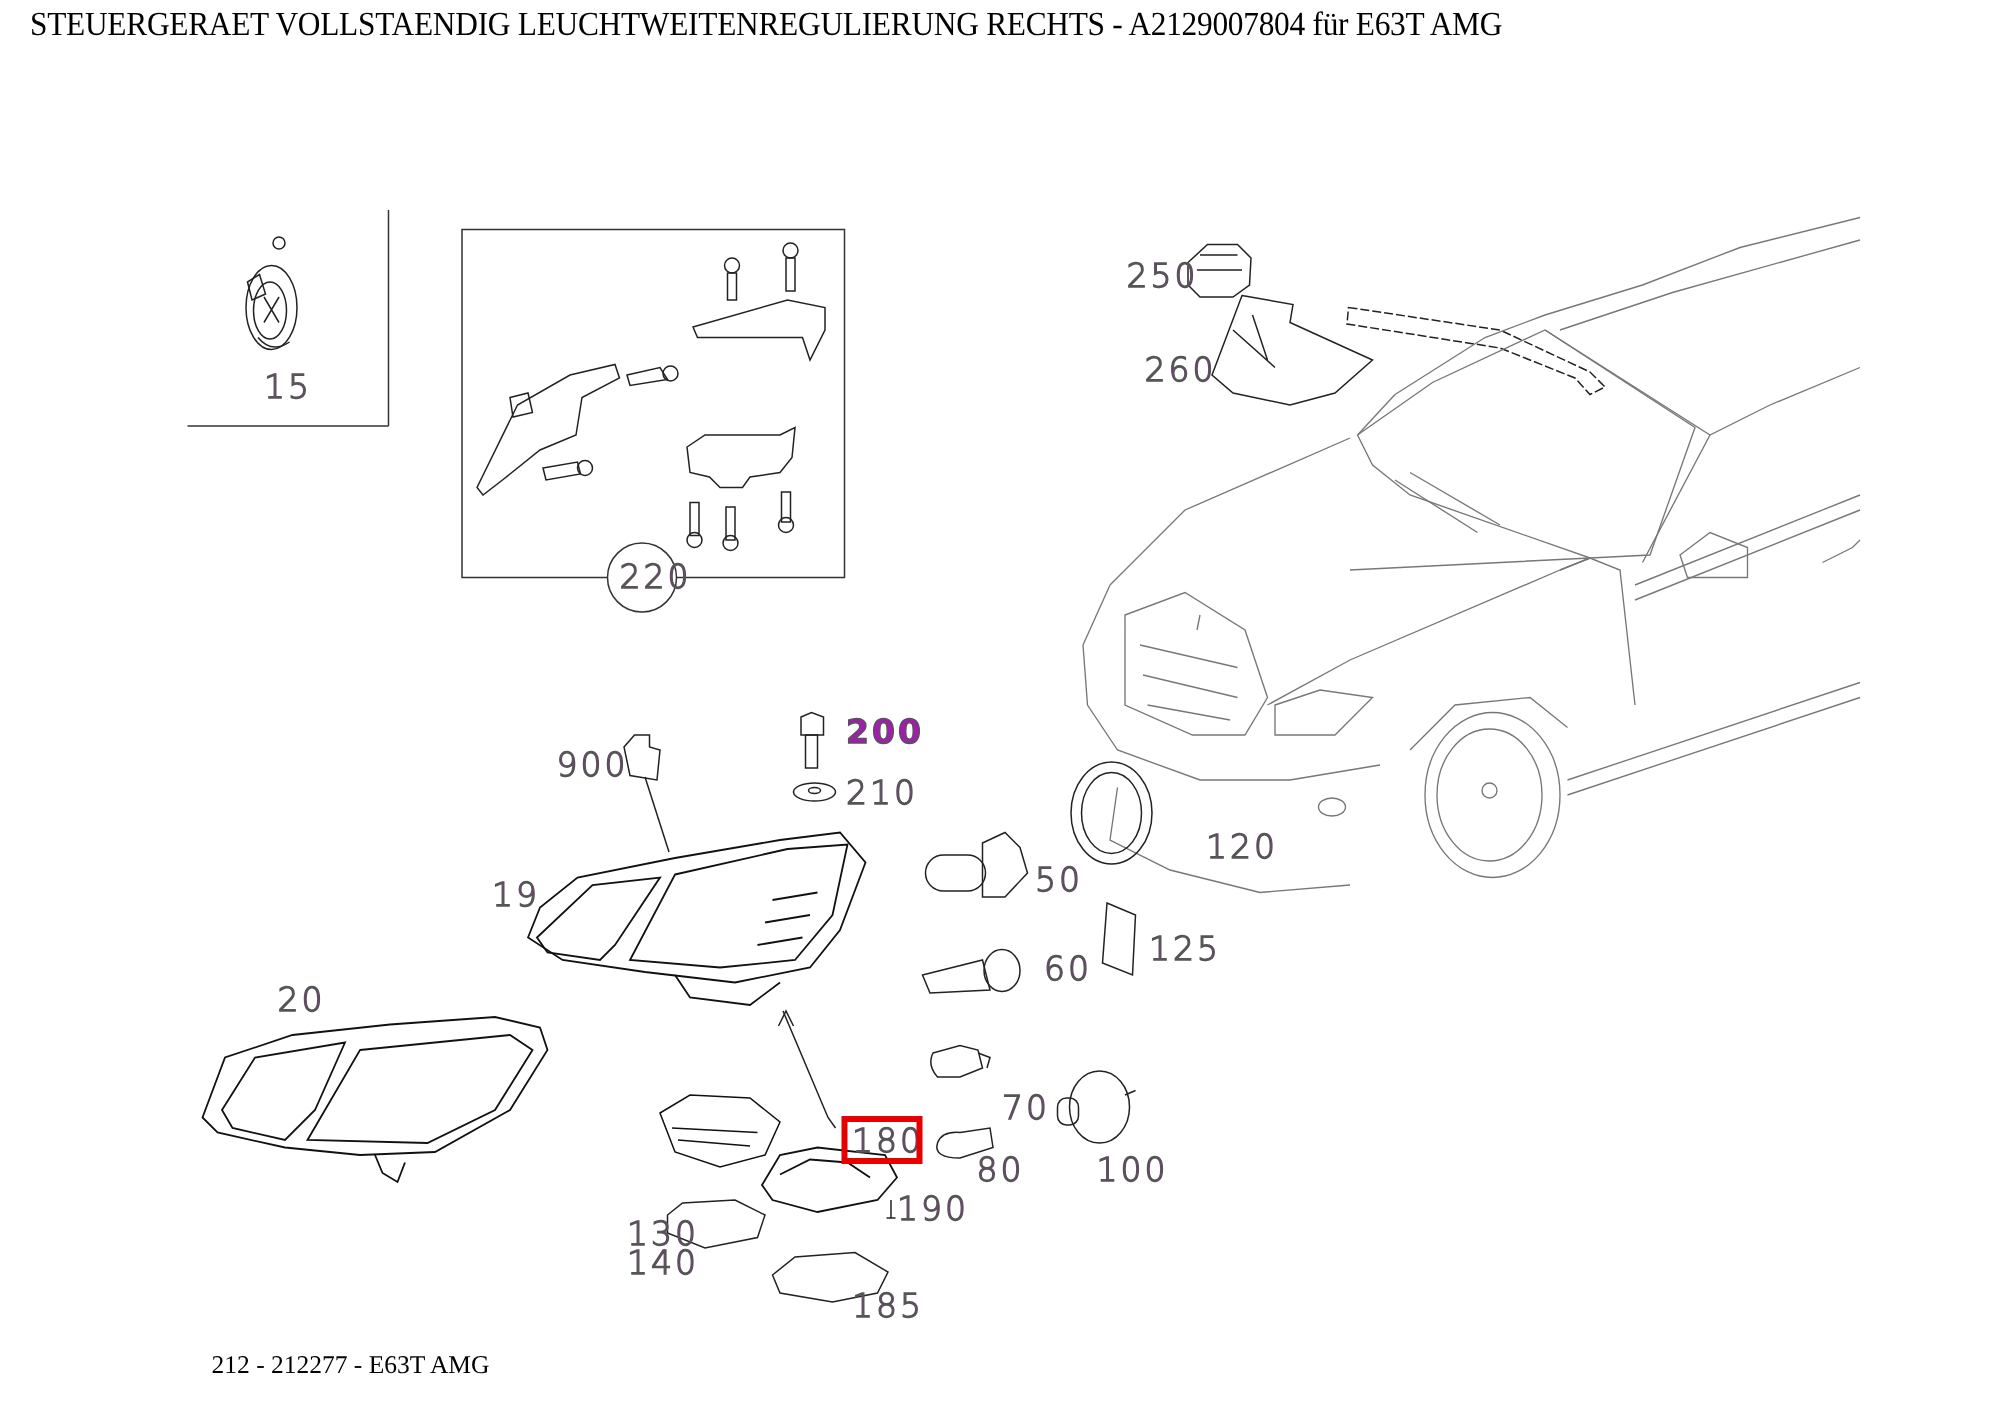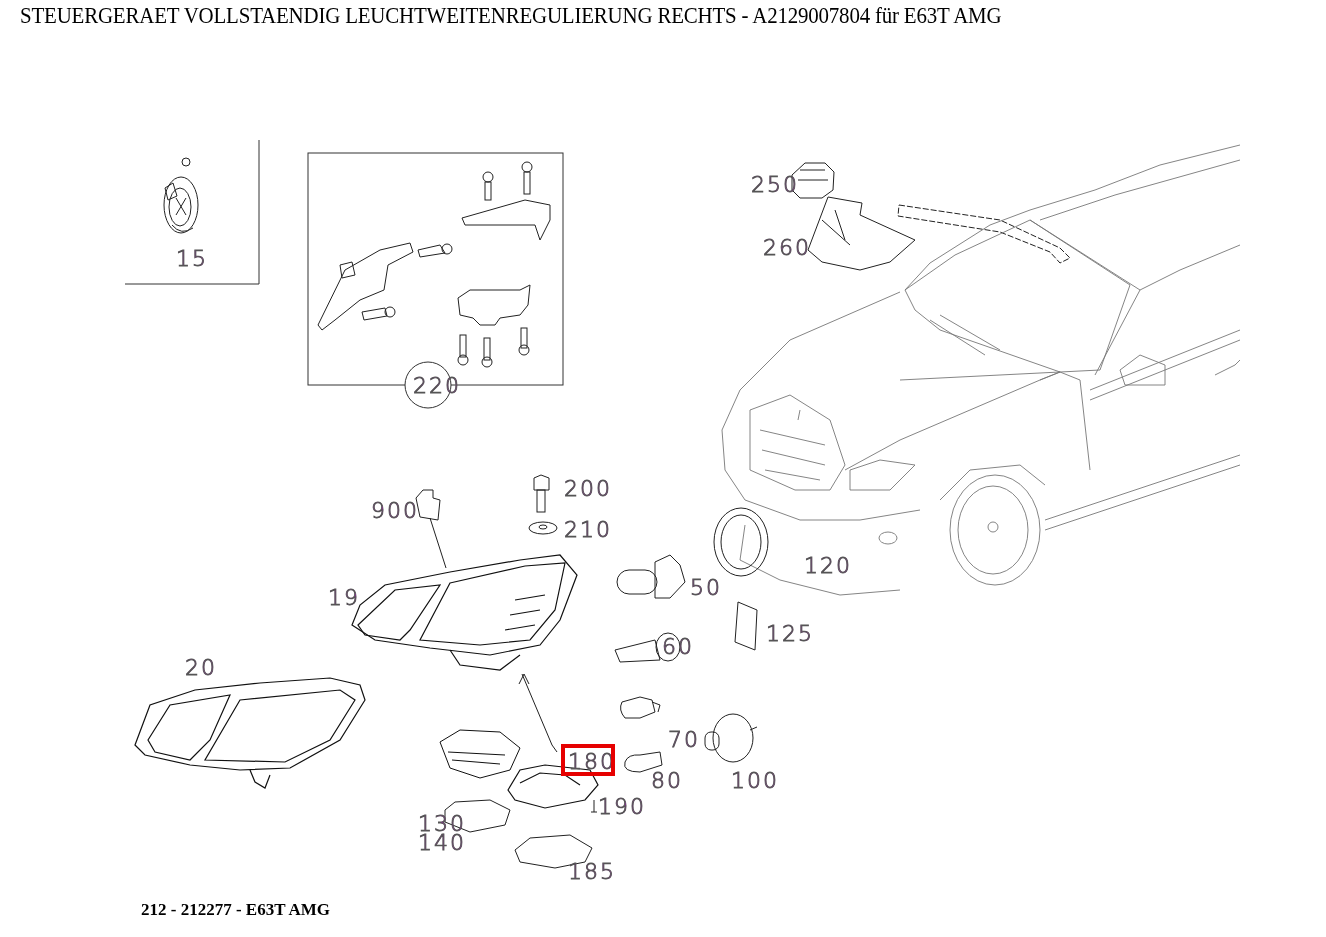--- a/index.html
+++ b/index.html
@@ -1,18 +1,18 @@
 <!DOCTYPE html>
 <html><head>
 <meta charset="utf-8">
 <style>
   html, body { margin:0; padding:0; background:#ffffff; }
   body { width:1326px; height:937px; position:relative; overflow:hidden; font-family:"Liberation Serif", serif; color:#000; }
   .title { position:absolute; left:20px; top:3px; font-size:22.5px; letter-spacing:-0.2px; white-space:nowrap; font-family:"Liberation Serif", serif; transform:scaleX(0.93); transform-origin:left top; }
-  .footer { position:absolute; left:141px; top:900px; font-size:17px; white-space:nowrap; font-family:"Liberation Serif", serif;font-weight:bold; }
+  .footer { position:absolute; left:141px; top:900px; font-size:17px; white-space:nowrap; font-family:"Liberation Serif", serif; }
   svg.diagram { position:absolute; left:0; top:0; }
   .lbl { position:absolute; font-family:"DejaVu Sans", sans-serif; font-size:22px; color:#a21caf; -webkit-text-stroke:0.9px #555; letter-spacing:2px; white-space:nowrap; line-height:1; font-weight:300; }
   .hl { position:absolute; border:4px solid #e60000; box-sizing:border-box; }
 </style>
 </head>
 <body>
 
 <div class="title">STEUERGERAET VOLLSTAENDIG LEUCHTWEITENREGULIERUNG RECHTS - A2129007804 für E63T AMG</div>
 
 <svg class="diagram" width="1326" height="937" viewBox="0 0 1326 937" fill="none" stroke="#222" stroke-width="1">
@@ -166,26 +166,26 @@
     <rect x="705" y="732" width="14" height="18" rx="6"></rect>
     <line x1="750" y1="730" x2="757" y2="727"></line>
   </g>
 </svg>
 
 <div class="lbl" style="left:176px;top:248px;">15</div>
 <div class="lbl" style="left:413px;top:375px;">220</div>
 <div class="lbl" style="left:751px;top:174px;">250</div>
 <div class="lbl" style="left:763px;top:237px;text-align:center;">260</div>
 <div class="lbl" style="left:371px;top:500px;">900</div>
-<div class="lbl" style="left:564px;top:478px;">200</div>
+<div class="lbl" style="left:564px;top:478px;font-weight:bold;">200</div>
 <div class="lbl" style="left:564px;top:519px;">210</div>
 <div class="lbl" style="left:328px;top:587px;">19</div>
 <div class="lbl" style="left:185px;top:657px;">20</div>
 <div class="lbl" style="left:690px;top:577px;">50</div>
-<div class="lbl" style="left:662px;top:636px;">60</div>
+<div class="lbl" style="left:696px;top:636px;">60</div>
 <div class="lbl" style="left:668px;top:697px;margin-top:32px;">70</div>
 <div class="lbl" style="left:651px;top:770px;">80</div>
 <div class="lbl" style="left:731px;top:770px;">100</div>
 <div class="lbl" style="left:804px;top:555px;">120</div>
 <div class="lbl" style="left:766px;top:623px;">125</div>
 <div class="lbl" style="left:418px;top:772px;margin-top:41px;">130</div>
 <div class="lbl" style="left:418px;top:832px;">140</div>
 <div class="lbl" style="left:568px;top:751px;">180</div>
 <div class="lbl" style="left:568px;top:861px;">185</div>
 <div class="lbl" style="left:598px;top:796px;">190</div>

